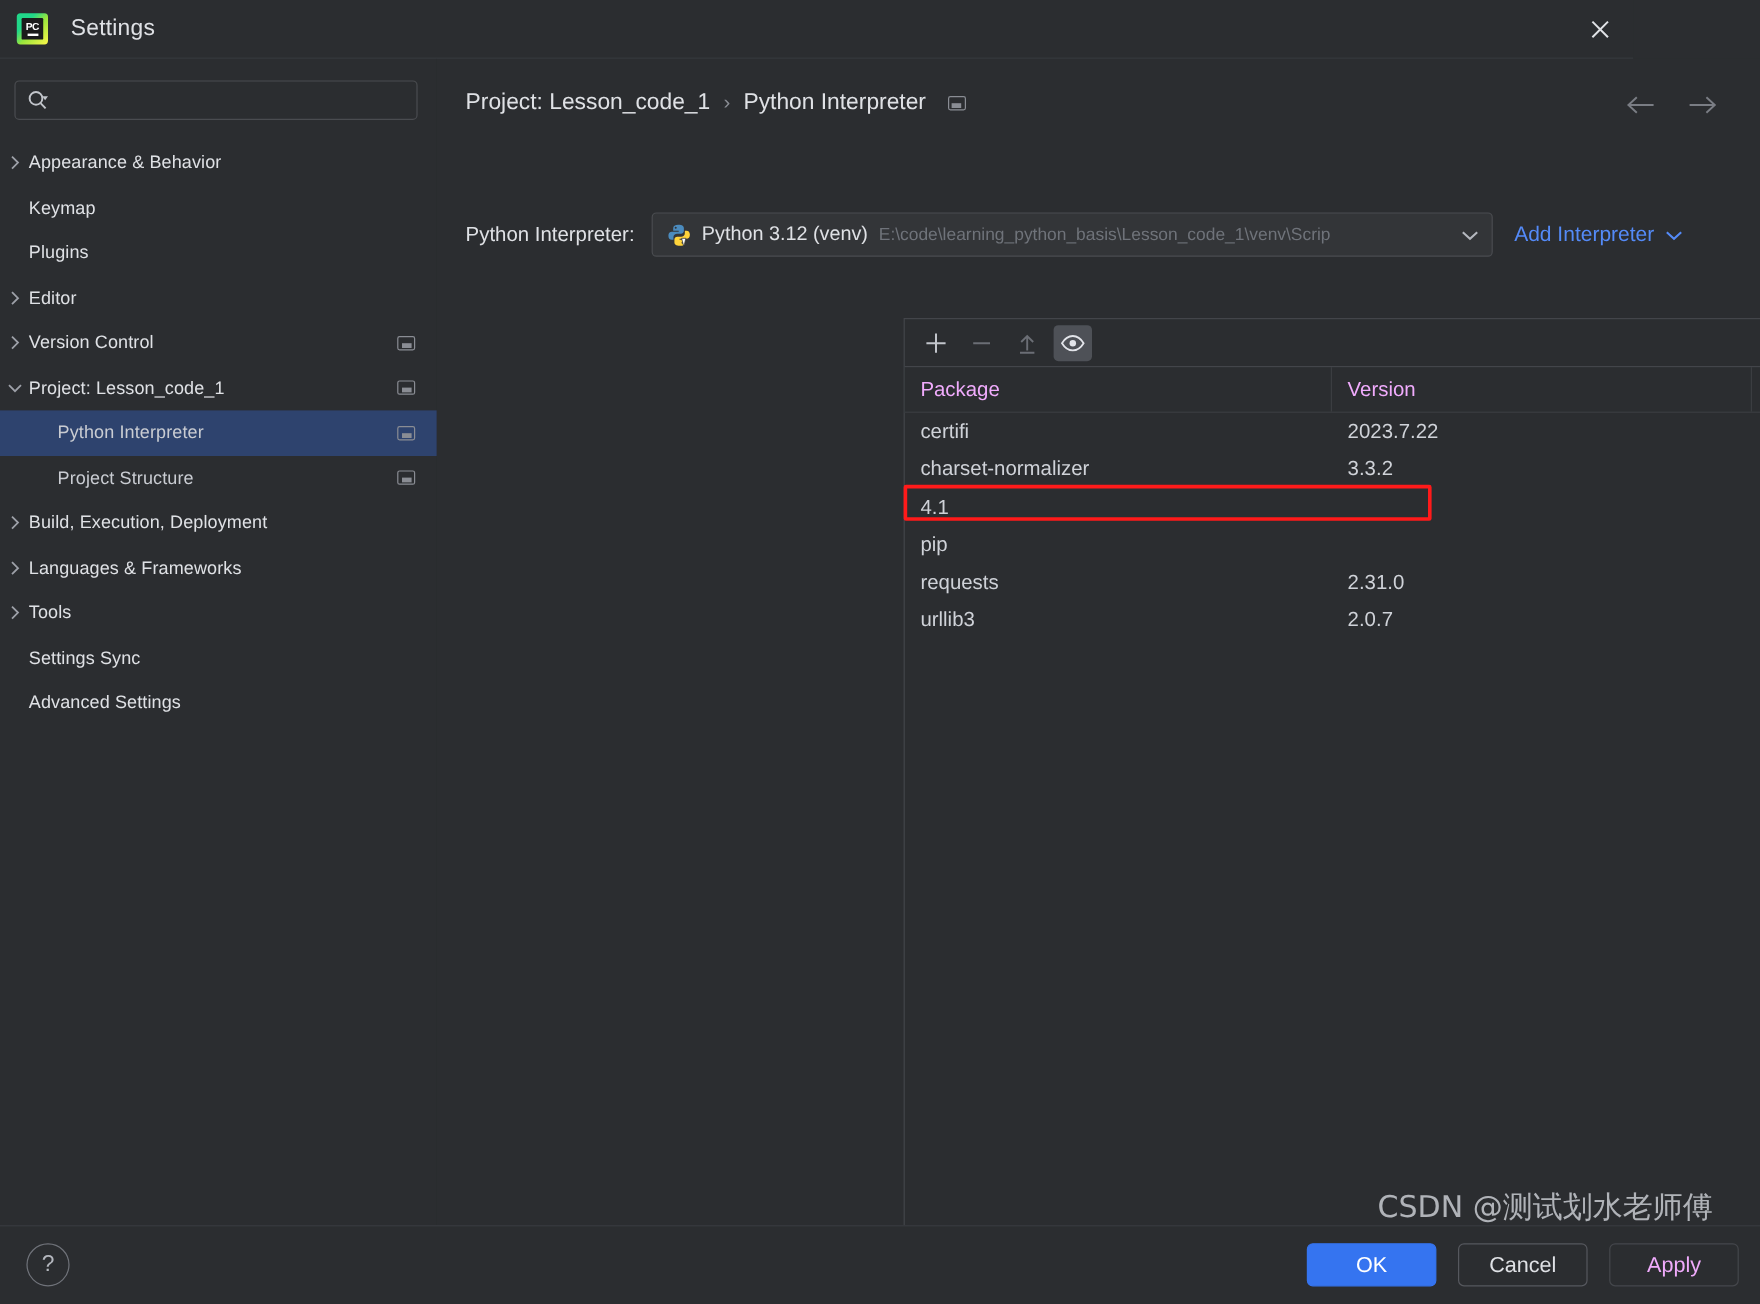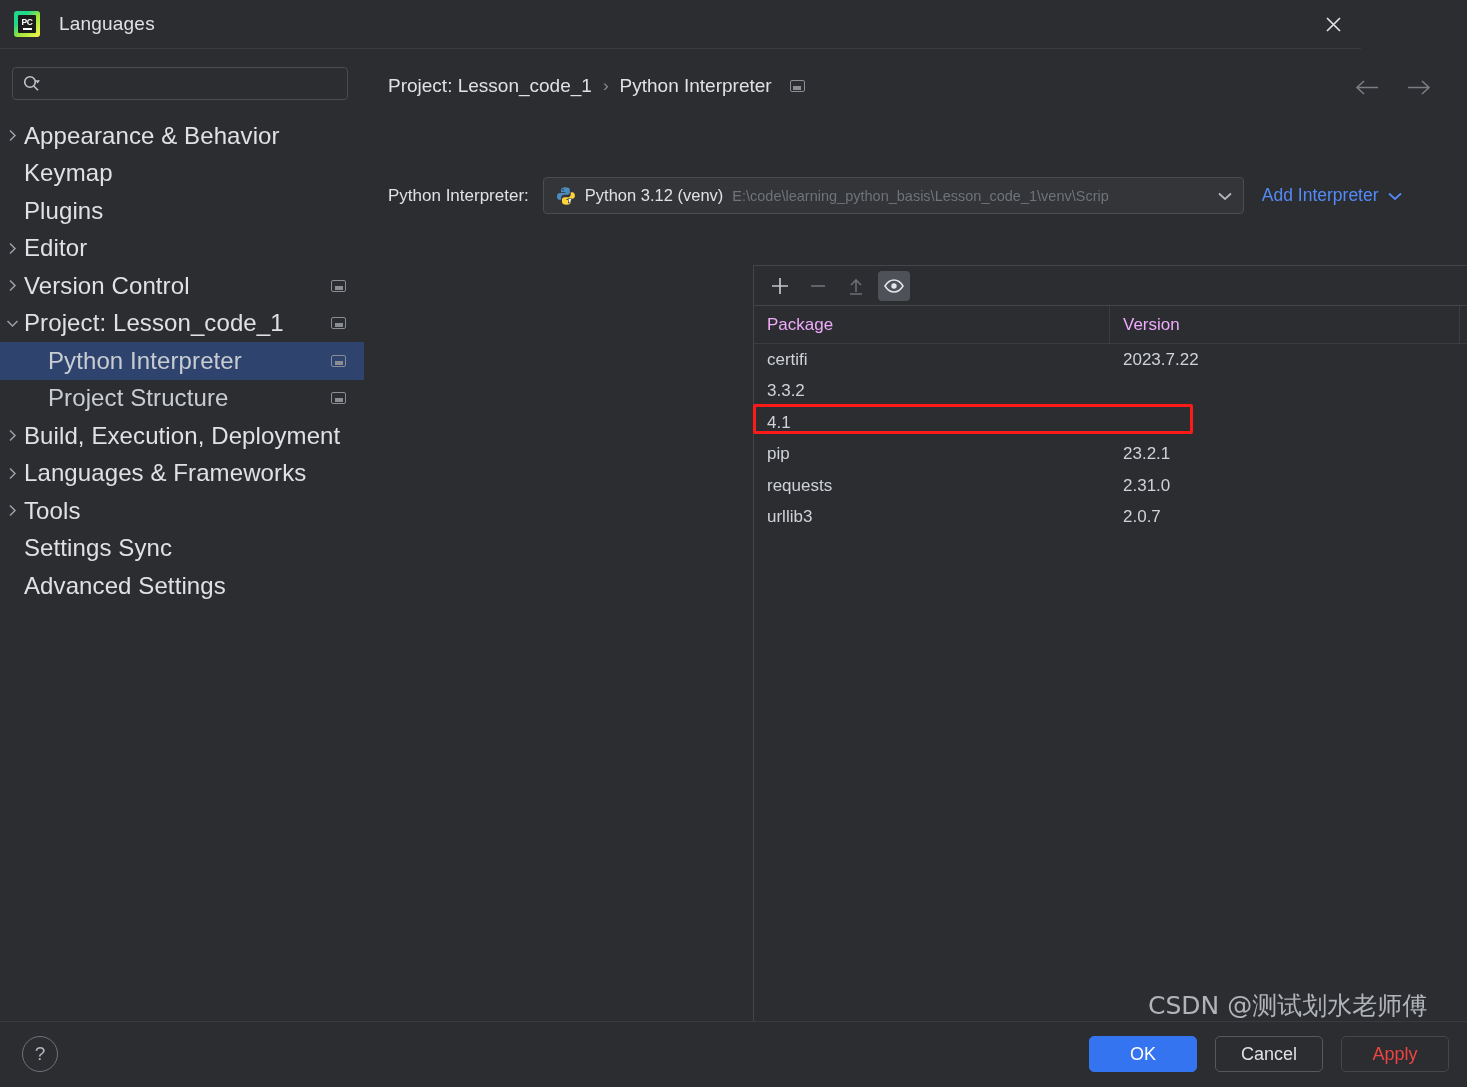--- a/index.html
+++ b/index.html
@@ -69,21 +69,21 @@
   .tree-item {
     height: 37.5px; display: flex; align-items: center;
     padding-right: 18px; cursor: pointer; position: relative;
   }
   .tree-item.selected { background: #2E436E; }
   .tree-chev {
     width: 24px; min-width: 24px; display: flex; align-items: center; justify-content: center;
     color: #9DA0A8; font-size: 13px;
   }
   .tree-label {
-    font-size: 24px; color: #DFE1E5; white-space: nowrap;
+    font-size: 15px; color: #DFE1E5; white-space: nowrap;
     letter-spacing: 0.1px;
   }
   .tree-item.lvl0 .tree-label { margin-left: 0px; }
   .tree-item.nochev .tree-chev { visibility: hidden; }
   .tree-item.lvl1 { padding-left: 48px; }
   .tree-item.lvl1 .tree-label { color: #C9CCD2; }
   .screen-icon {
     position: absolute; right: 18px; width: 15px; height: 12px;
     border: 1.5px solid #8A8D94; border-radius: 2px;
     display: flex; align-items: flex-end; justify-content: center;
@@ -197,42 +197,42 @@
   .btn-row {
     position: absolute; right: 18px; top: 14px; display: flex; gap: 18px; align-items: center;
   }
   .btn {
     height: 36px; min-width: 108px; border-radius: 5px;
     display: flex; align-items: center; justify-content: center;
     font-size: 18px; cursor: pointer; padding: 0 18px;
   }
   .btn.primary { background: #3574F0; color: #FFFFFF; border: 1px solid #3574F0; }
   .btn.normal { background: transparent; color: #DFE1E5; border: 1px solid #56585E; }
-  .btn.disabled { background: transparent; color: #ef4444; border: 1px solid #45474C; cursor: default; }
+  .btn.disabled { background: transparent; color: #f0abfc; border: 1px solid #45474C; cursor: default; }
 
   .watermark {
     position: absolute; left: 1148px; top: 989px;
     font-size: 25px; color: rgba(214,217,223,0.78);
     white-space: nowrap; pointer-events: none;
     font-family: "DejaVu Sans", sans-serif;
   }
 </style>
 </head>
 <body>
 
 <div id="app">
 
   <div class="titlebar">
     <div class="pc-logo">
       <div class="inner">
         <div class="pc-text">PC</div>
         <div class="pc-bar"></div>
       </div>
     </div>
-    <div class="title-text">Languages</div>
+    <div class="title-text">Settings</div>
     <div class="close-btn">
       <svg width="19" height="19" viewBox="0 0 19 19">
           <path d="M3 3 L16 16 M16 3 L3 16" stroke="#DFE1E5" stroke-width="1.7" fill="none"></path>
         </svg>
     </div>
   </div>
 
   <div class="sidebar">
     <div class="search-wrap">
       <div class="search-box">
@@ -423,30 +423,30 @@
         <div class="hcell c3">Latest version</div>
       </div>
 
       <div class="pkg-body" id="pkg-body">
           <div class="pkg-row">
             <div class="cell c1">certifi</div>
             <div class="cell c2">2023.7.22</div>
             <div class="cell c3"></div>
           </div>
           <div class="pkg-row">
+            <div class="cell c1">charset-normalizer</div>
             <div class="cell c2">3.3.2</div>
             <div class="cell c3"></div>
           </div>
           <div class="pkg-row">
             <div class="cell c2">4.1</div>
             <div class="cell c3"></div>
           </div>
           <div class="pkg-row">
             <div class="cell c1">pip</div>
-            <div class="cell c2">23.2.1</div>
             <div class="cell c3"></div>
           </div>
           <div class="pkg-row">
             <div class="cell c1">requests</div>
             <div class="cell c2">2.31.0</div>
             <div class="cell c3"></div>
           </div>
           <div class="pkg-row">
             <div class="cell c1">urllib3</div>
             <div class="cell c2">2.0.7</div>

